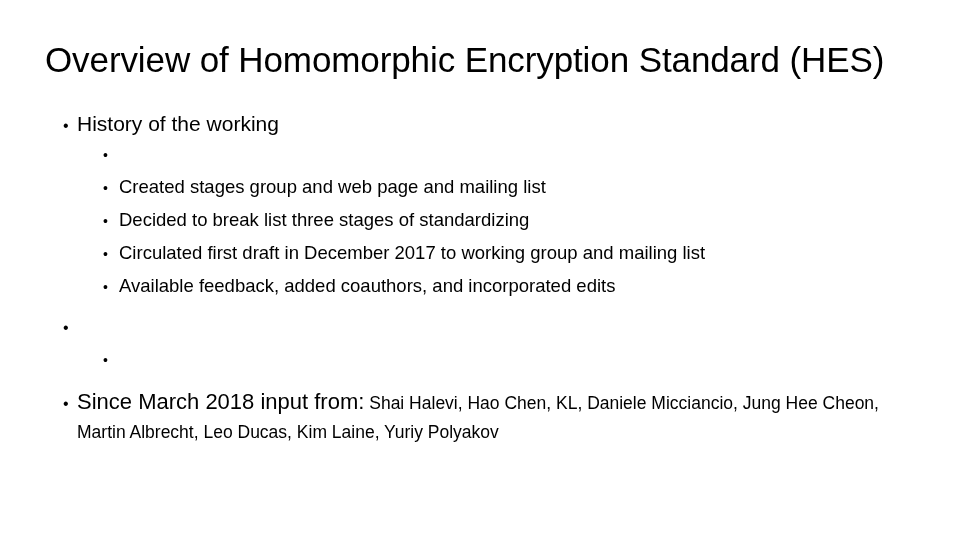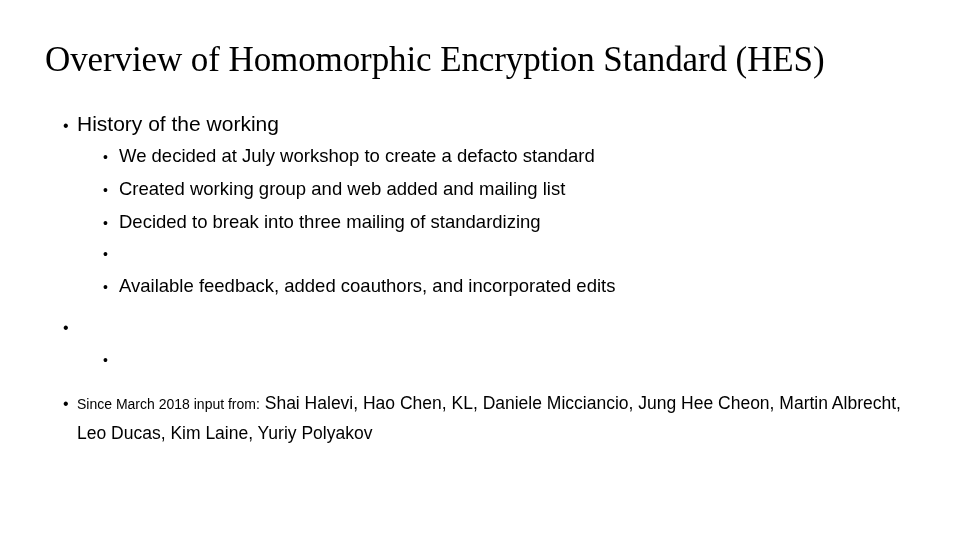--- a/index.html
+++ b/index.html
@@ -23,21 +23,21 @@
     height: 540px;
     background: #ffffff;
   }
 
   
   .slide-title {
     position: absolute;
     left: 45px;
     top: 38px;
     width: 880px;
-    font-family: Liberation Serif, serif;
+    font-family: Liberation Sans, sans-serif;
     font-size: 35px;
     line-height: 44px;
     font-weight: 400;
     letter-spacing: -0.1px;
     color: #000000;
     white-space: nowrap;
   }
 
   
   .body-area {
@@ -93,21 +93,21 @@
   .mixed-block {
     padding-left: 63px;
     font-size: 21px;
     line-height: 27px;
   }
   .mixed-block .bullet-mark {
     width: 14px;
     font-size: 16px;
   }
   .mixed-block .lead {
-    font-size: 14px;
+    font-size: 22px;
   }
   .mixed-block .names {
     font-size: 17.5px;
   }
   .mixed-block .bullet-text {
     display: block;
     max-width: 830px;
   }
 </style>
 </head>
@@ -119,35 +119,35 @@
 
   <div class="body-area">
 
     <div class="bullet-row lvl1">
       <span class="bullet-mark">•</span>
       <span class="bullet-text">History of the working</span>
     </div>
 
     <div class="bullet-row lvl2">
       <span class="bullet-mark">•</span>
-      <span class="bullet-text">We decided at July workshop to create a defacto standard</span>
     </div>
 
     <div class="bullet-row lvl2">
       <span class="bullet-mark">•</span>
-      <span class="bullet-text">Created working group and web added and mailing list</span>
+      <span class="bullet-text">Created stages group and web page and mailing list</span>
     </div>
 
     <div class="bullet-row lvl2">
       <span class="bullet-mark">•</span>
-      <span class="bullet-text">Decided to break into three mailing of standardizing</span>
+      <span class="bullet-text">Decided to break list three stages of standardizing</span>
     </div>
 
     <div class="bullet-row lvl2">
       <span class="bullet-mark">•</span>
+      <span class="bullet-text">Circulated first draft in December 2017 to working group and mailing list</span>
     </div>
 
     <div class="bullet-row lvl2">
       <span class="bullet-mark">•</span>
       <span class="bullet-text">Available feedback, added coauthors, and incorporated edits</span>
     </div>
 
     <div class="bullet-row lvl1 gap-before-hes">
       <span class="bullet-mark">•</span>
     </div>

